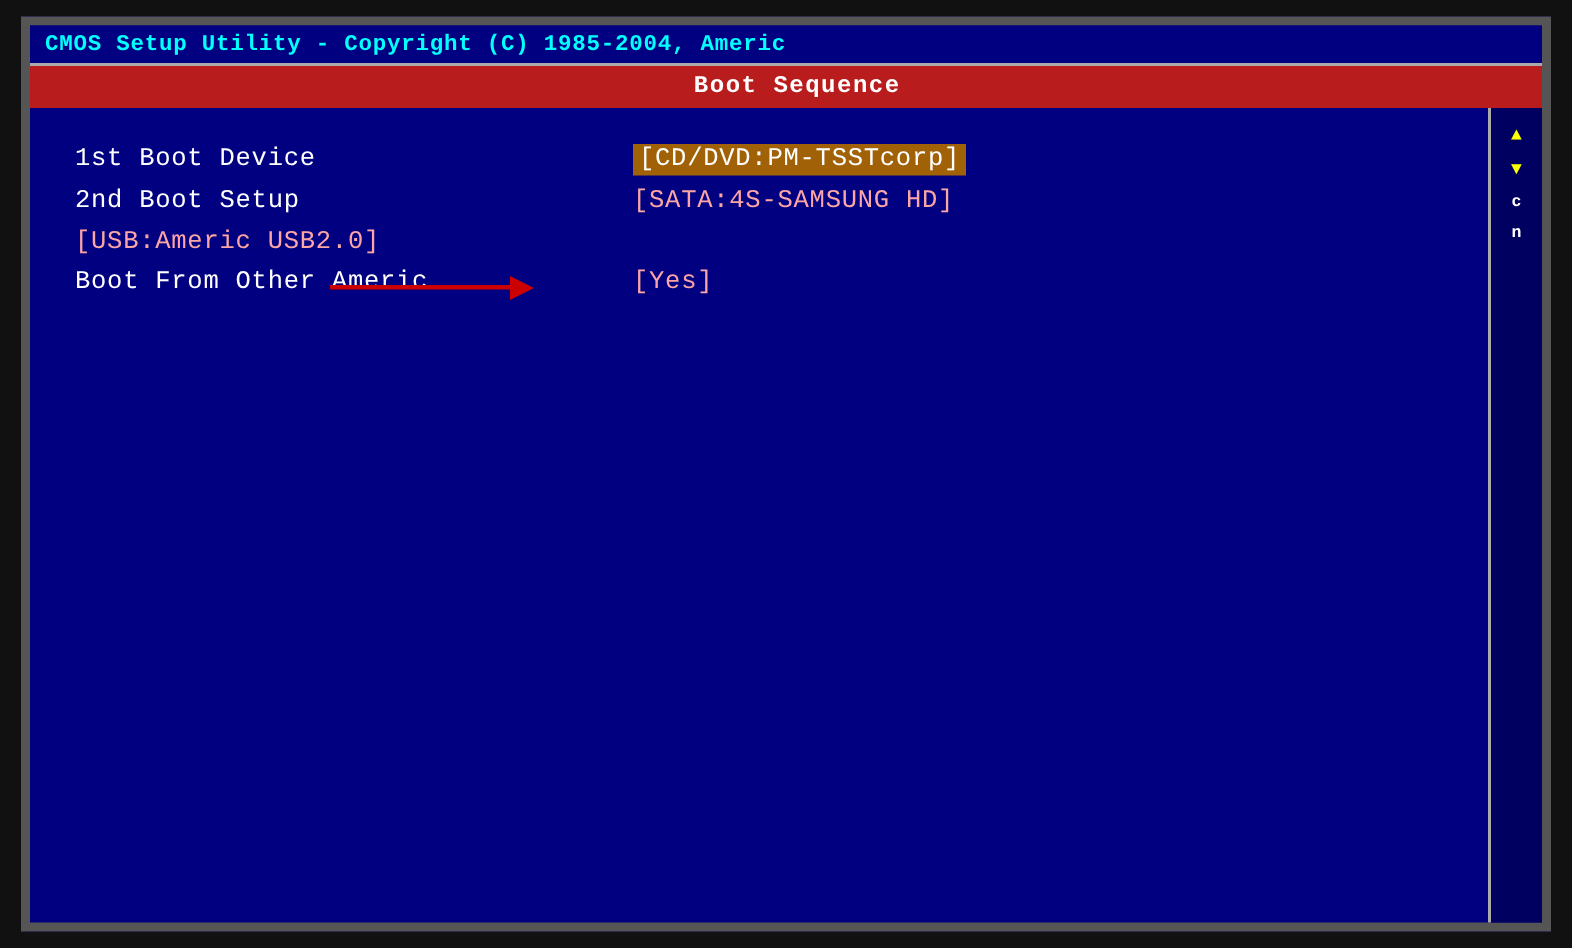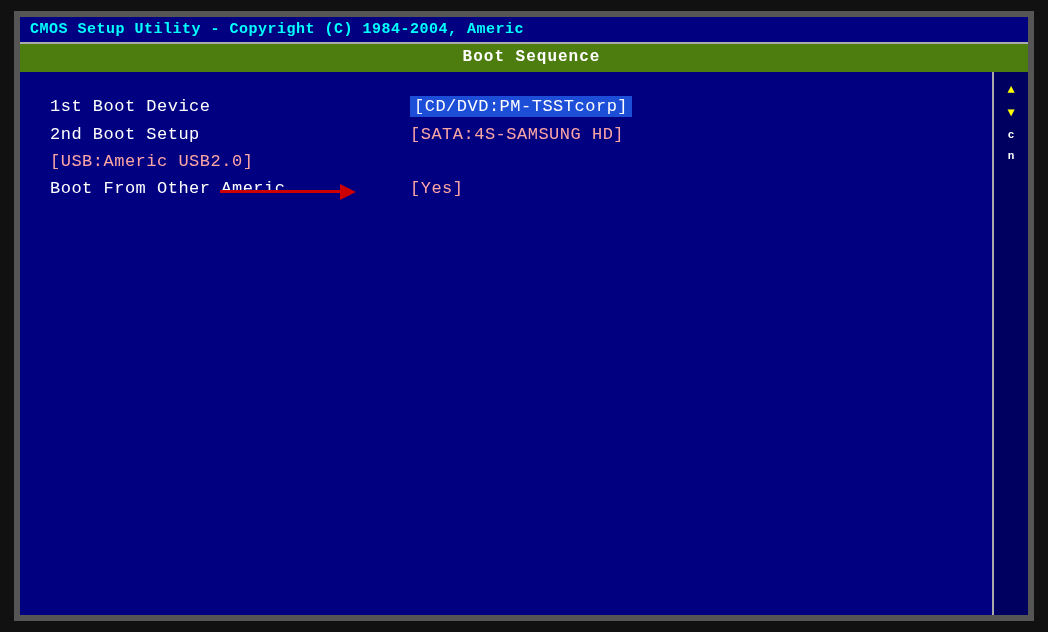--- a/index.html
+++ b/index.html
@@ -40,21 +40,21 @@
 
     .title-bar-text {
       color: #00ffff;
       font-size: 15px;
       font-weight: bold;
       letter-spacing: 0.5px;
     }
 
     
     .sub-title-bar {
-      background: #4d7c0f;
+      background: #b91c1c;
       text-align: center;
       padding: 4px 0 6px 15px;
     }
 
     .sub-title-text {
       color: #ffffff;
       font-size: 16px;
       font-weight: bold;
       letter-spacing: 1px;
     }
@@ -95,39 +95,39 @@
     .boot-rows {
       display: flex;
       flex-direction: column;
       gap: 8px;
       margin-top: 4px;
     }
 
     .boot-row {
       display: flex;
       align-items: center;
-      gap: 0;
+      gap: 12px;
     }
 
     .boot-label {
       color: #ffffff;
       font-size: 17px;
       font-weight: normal;
       width: 360px;
       letter-spacing: 0.5px;
     }
 
     .boot-value {
       color: #fca5a5;
       font-size: 17px;
       letter-spacing: 0.5px;
     }
 
     .boot-value.highlighted {
-      background: #1d4ed8;
+      background: #a16207;
       color: #ffffff;
       padding: 1px 4px;
     }
 
     
     .arrow-container {
       position: absolute;
       top: 118px;
       left: 200px;
       display: flex;
@@ -152,21 +152,21 @@
       right: -16px;
       top: -6px;
     }
   </style>
 </head>
 <body>
 
 <div class="screen-outer">
 
   <div class="title-bar">
-    <span class="title-bar-text">CMOS Setup Utility - Copyright (C) 1984-2004, Americ</span>
+    <span class="title-bar-text">CMOS Setup Utility - Copyright (C) 1985-2004, Americ</span>
   </div>
 
   <div class="sub-title-bar">
     <span class="sub-title-text">Boot Sequence</span>
   </div>
 
   <div class="main-content">
 
     <div class="left-panel">
 

